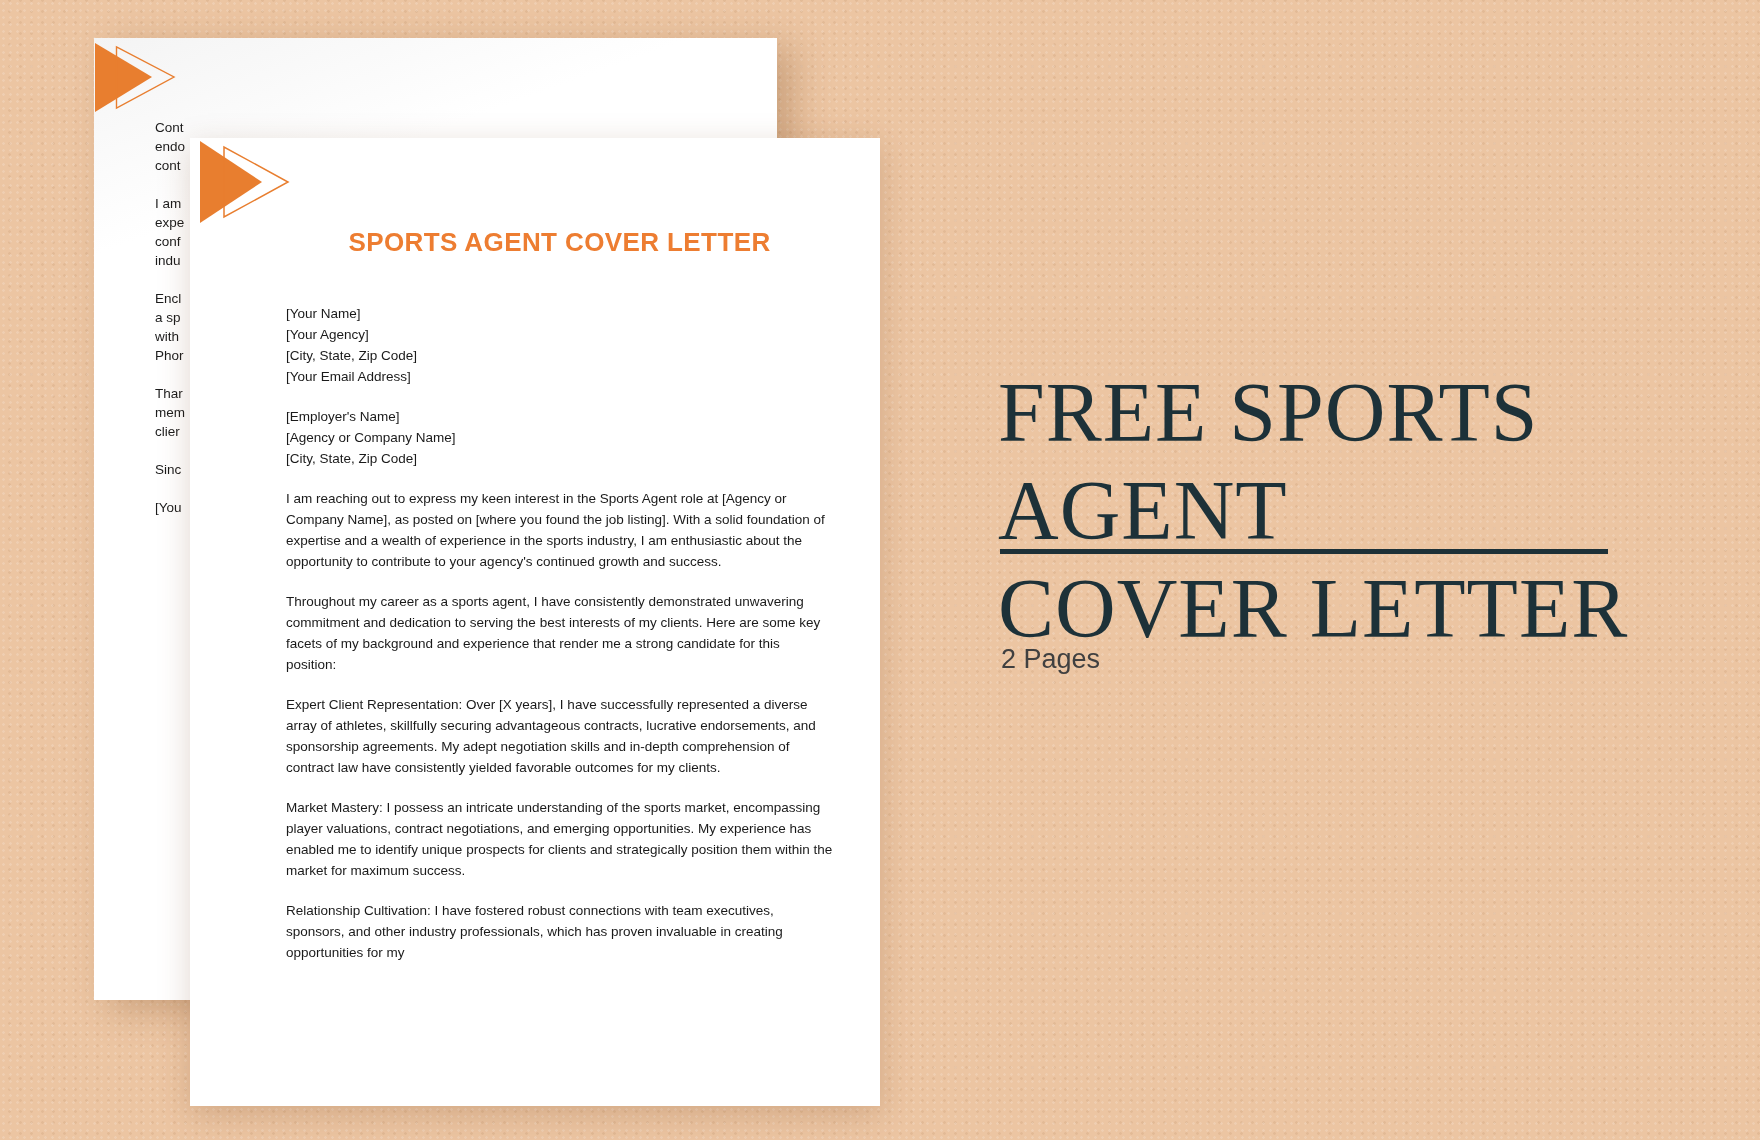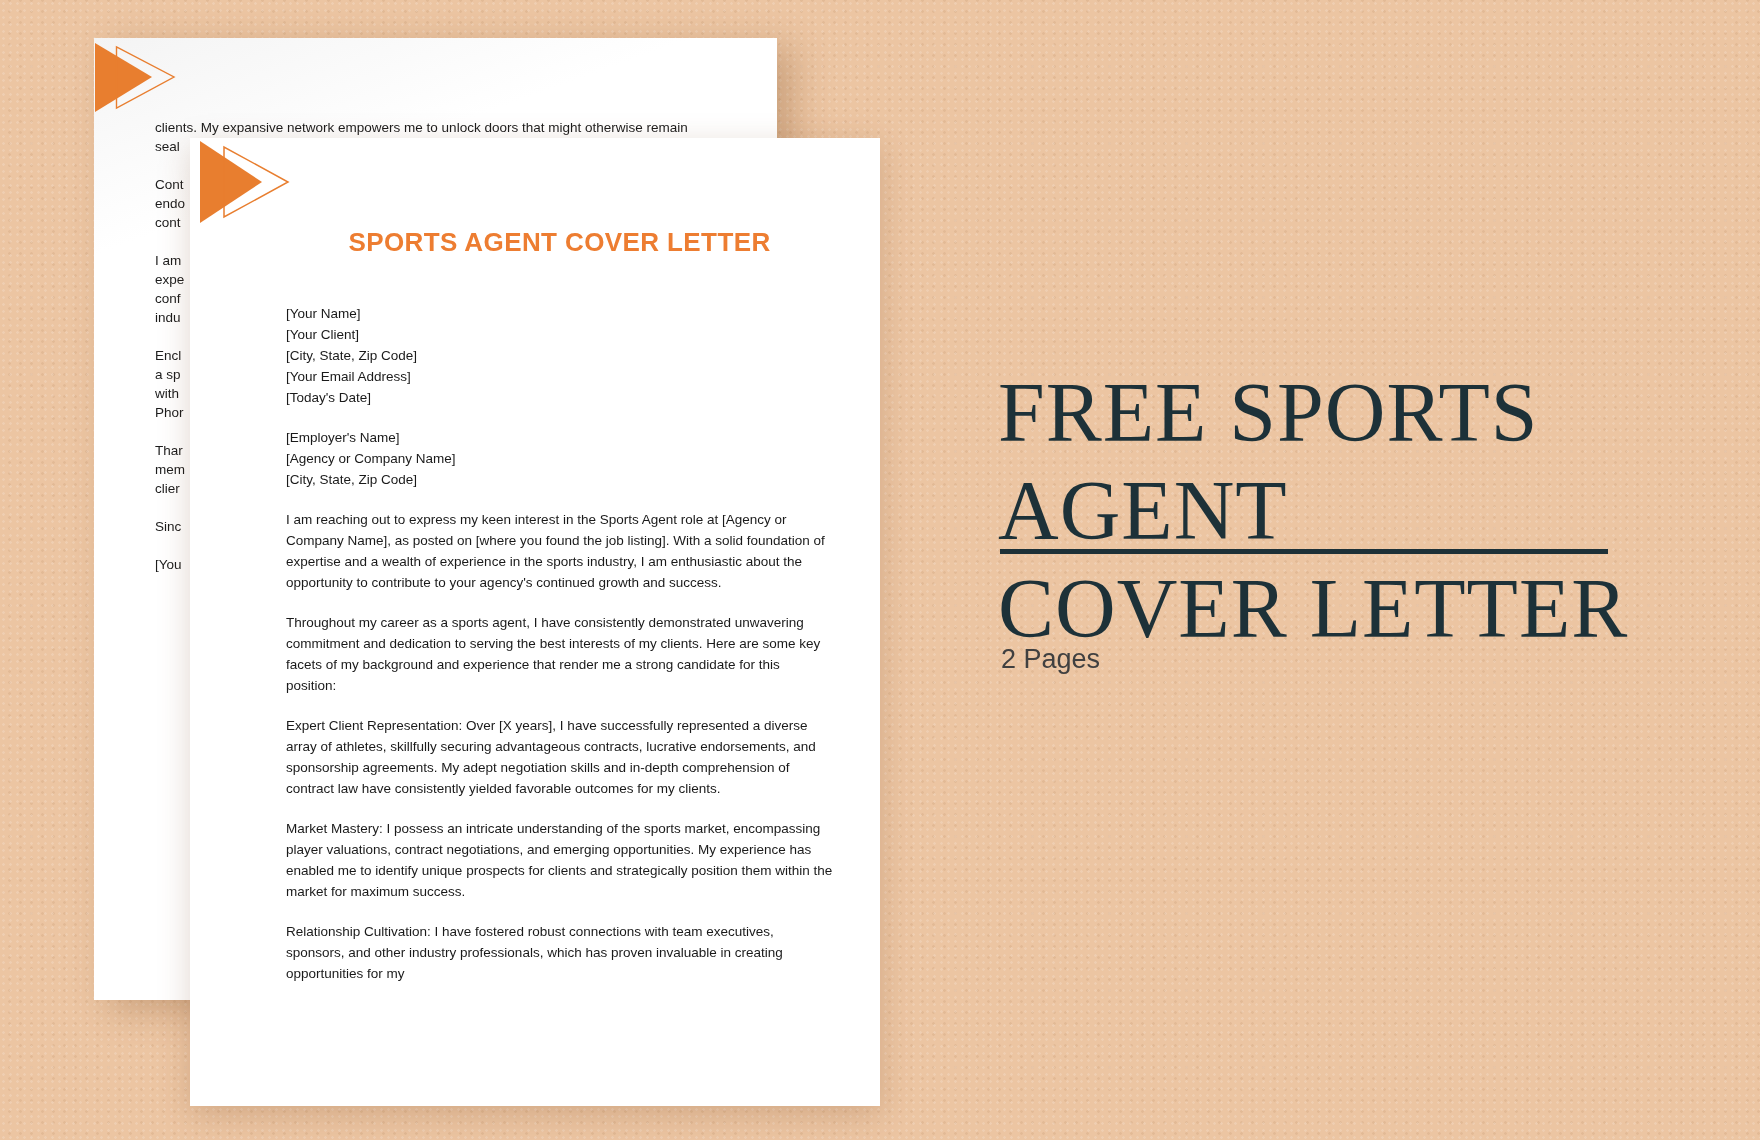--- a/index.html
+++ b/index.html
@@ -61,24 +61,20 @@
     position:absolute;left:1001px;top:644px;
     font-size:27px;color:#404040;
   }
 </style>
 </head>
 <body>
 
 <div class="page back-page">
   <div class="bp-text">
     <div class="frag">
-      <div>clients. My expansive network empowers me to unlock doors that might otherwise remain</div>
-      <div>seal</div>
-    </div>
-    <div class="frag">
       <div>Cont</div>
       <div>endo</div>
       <div>cont</div>
     </div>
     <div class="frag">
       <div>I am</div>
       <div>expe</div>
       <div>conf</div>
       <div>indu</div>
     </div>
@@ -106,24 +102,23 @@
   <polygon points="0,1 0,70 57,35" fill="#E87E2F"></polygon>
   <polygon points="21.5,5 21.5,66 79,35" fill="none" stroke="#E87E2F" stroke-width="1.4"></polygon>
 </svg>
 
 <div class="page front-page">
   <div class="fp-content">
     <div class="doc-title" style="color:#ED7D31">SPORTS AGENT COVER LETTER</div>
     <div class="letter">
       <div class="block">
         <div>[Your Name]</div>
-        <div>[Your Client]</div>
+        <div>[Your Agency]</div>
         <div>[City, State, Zip Code]</div>
         <div>[Your Email Address]</div>
-        <div>[Today's Date]</div>
       </div>
       <div class="block">
         <div>[Employer's Name]</div>
         <div>[Agency or Company Name]</div>
         <div>[City, State, Zip Code]</div>
       </div>
       <div class="block">I am reaching out to express my keen interest in the Sports Agent role at [Agency or Company Name], as posted on [where you found the job listing]. With a solid foundation of expertise and a wealth of experience in the sports industry, I am enthusiastic about the opportunity  to contribute to your agency's continued growth and success.</div>
       <div class="block">Throughout my career as a sports agent, I have consistently demonstrated unwavering commitment and dedication to serving the best interests of my clients. Here are some key facets of my background and experience that render me a strong candidate for this position:</div>
       <div class="block">Expert Client Representation: Over [X years], I have successfully represented a diverse array of athletes, skillfully securing advantageous contracts, lucrative endorsements, and sponsorship agreements. My adept negotiation skills and in-depth comprehension of contract law have consistently yielded favorable outcomes for my clients.</div>
       <div class="block">Market Mastery: I possess an intricate understanding of the sports market, encompassing player valuations, contract negotiations, and emerging opportunities. My experience has enabled me to identify unique prospects for clients and strategically position them within the market for maximum success.</div>

